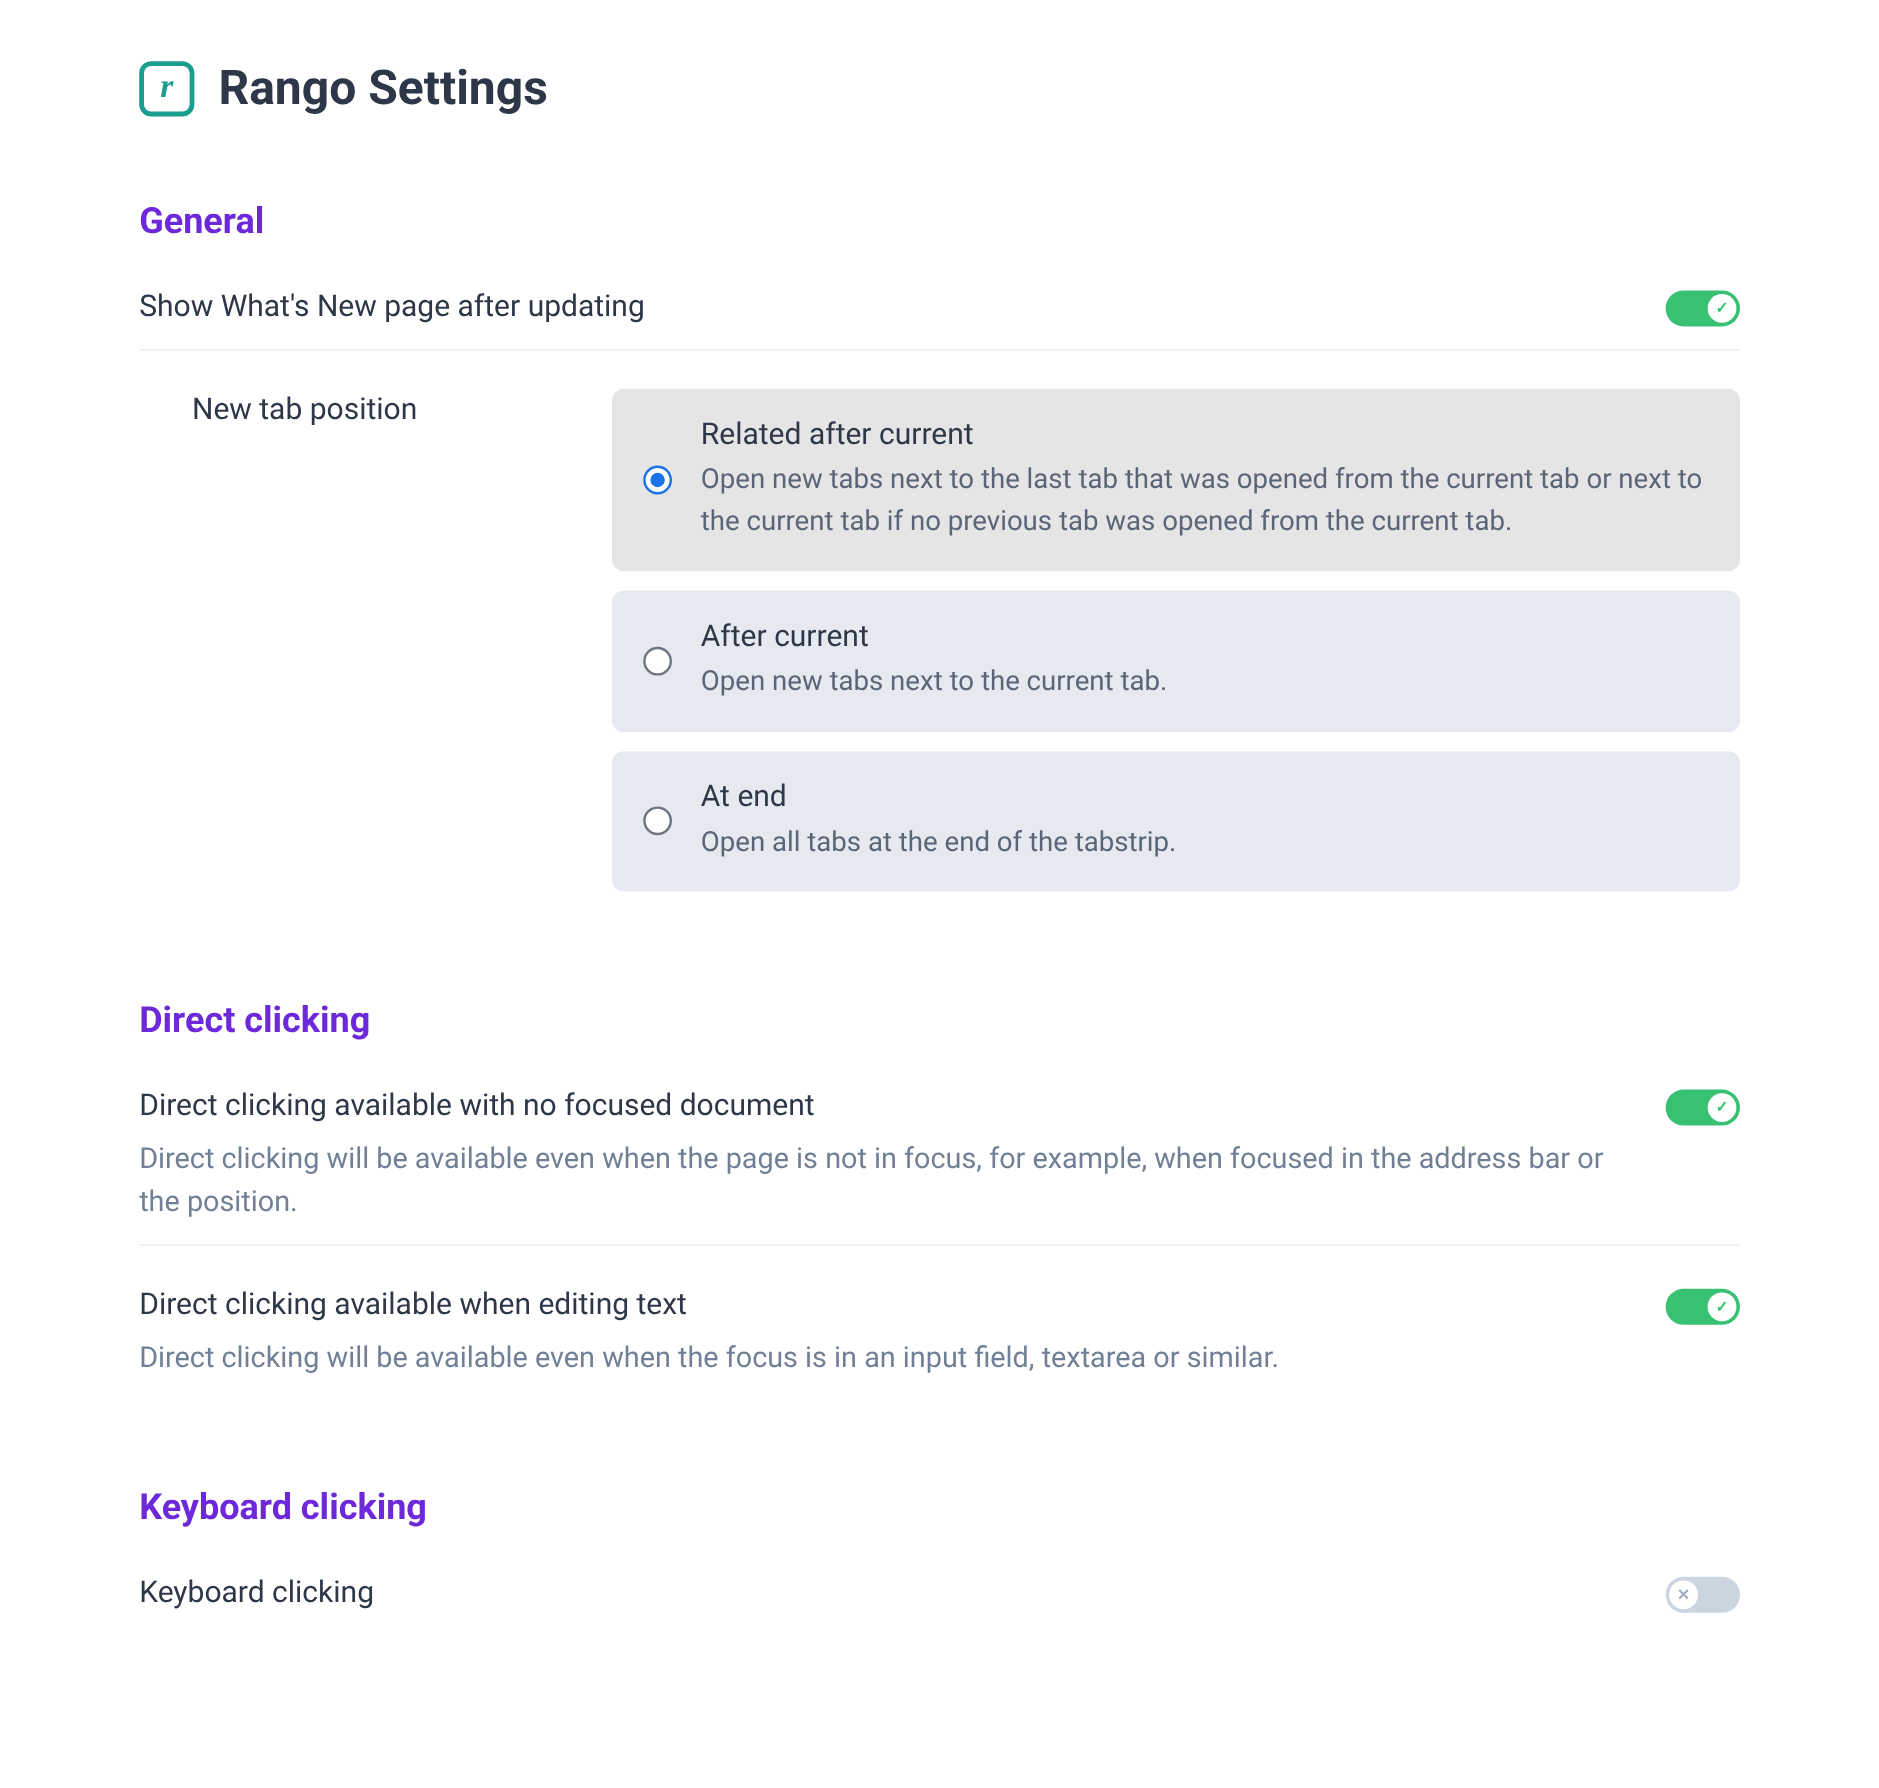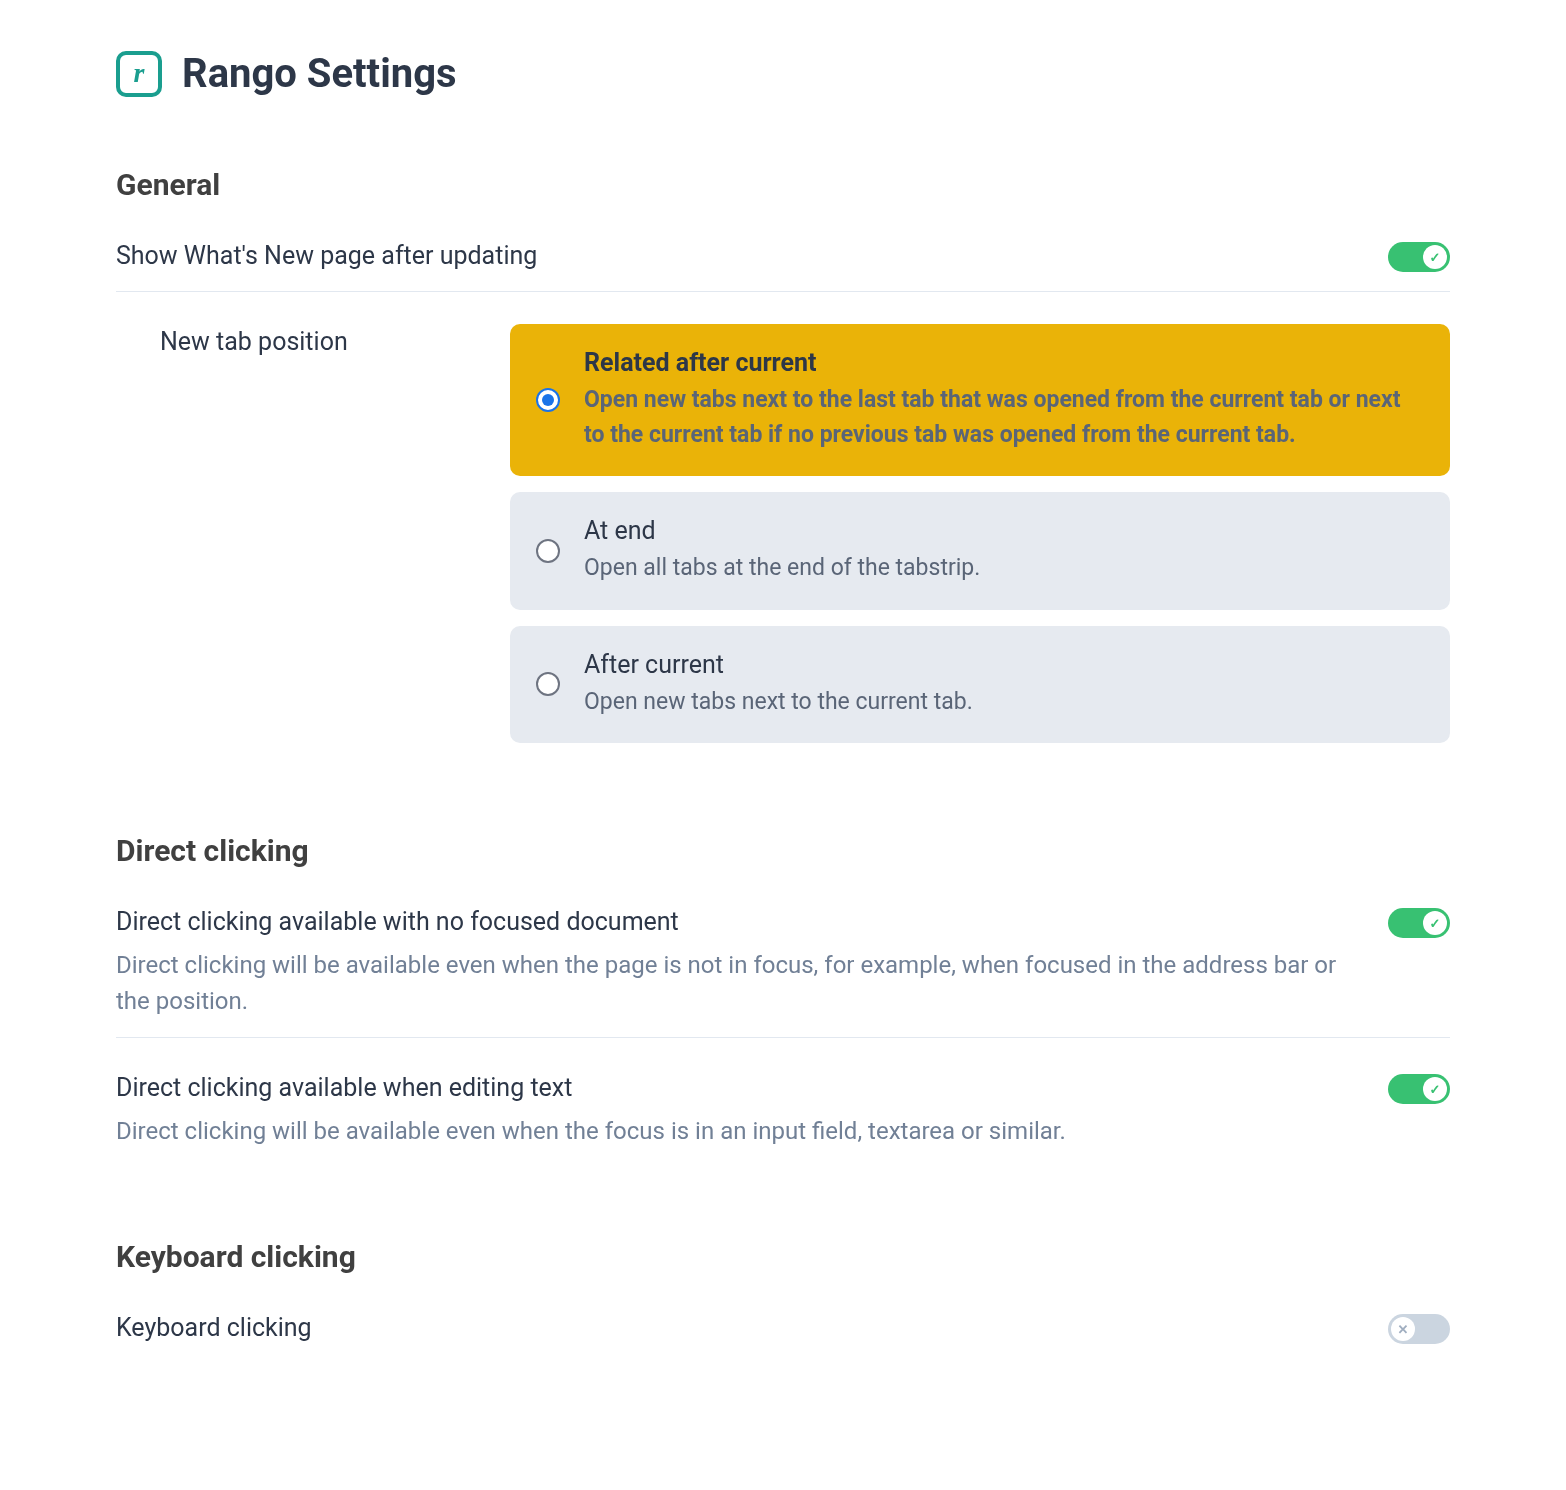--- a/index.html
+++ b/index.html
@@ -41,21 +41,21 @@
       margin-top: -2px;
     }
     .page-title {
       font-size: 40px;
       font-weight: 700;
       color: #2d3748;
     }
     .section-title {
       font-size: 30px;
       font-weight: 700;
-      color: #404040;
+      color: #6d28d9;
       margin-bottom: 36px;
     }
     .section {
       margin-bottom: 90px;
     }
     .section:last-child {
       margin-bottom: 0;
     }
     .setting-row {
       display: flex;
@@ -145,22 +145,21 @@
     }
     .radio-option {
       display: flex;
       align-items: center;
       gap: 24px;
       padding: 24px 26px;
       border-radius: 10px;
       cursor: pointer;
     }
     .radio-option.selected {
-      background: #eab308;
-      font-weight: bold;
+      background: #e5e5e5;
     }
     .radio-option:not(.selected) {
       background: #e6eaf0;
     }
     .radio-circle {
       width: 24px;
       height: 24px;
       border-radius: 50%;
       border: 2px solid #6e7481;
       flex-shrink: 0;
@@ -226,29 +225,29 @@
           <div class="radio-dot"></div>
         </div>
         <div class="radio-content">
           <div class="radio-title">Related after current</div>
           <div class="radio-desc">Open new tabs next to the last tab that was opened from the current tab or next to the current tab if no previous tab was opened from the current tab.</div>
         </div>
       </div>
       <div class="radio-option">
         <div class="radio-circle"></div>
         <div class="radio-content">
-          <div class="radio-title">At end</div>
-          <div class="radio-desc">Open all tabs at the end of the tabstrip.</div>
+          <div class="radio-title">After current</div>
+          <div class="radio-desc">Open new tabs next to the current tab.</div>
         </div>
       </div>
       <div class="radio-option">
         <div class="radio-circle"></div>
         <div class="radio-content">
-          <div class="radio-title">After current</div>
-          <div class="radio-desc">Open new tabs next to the current tab.</div>
+          <div class="radio-title">At end</div>
+          <div class="radio-desc">Open all tabs at the end of the tabstrip.</div>
         </div>
       </div>
     </div>
   </div>
 </div>
 
 <div class="section">
   <h2 class="section-title">Direct clicking</h2>
 
   <div class="setting-row">

